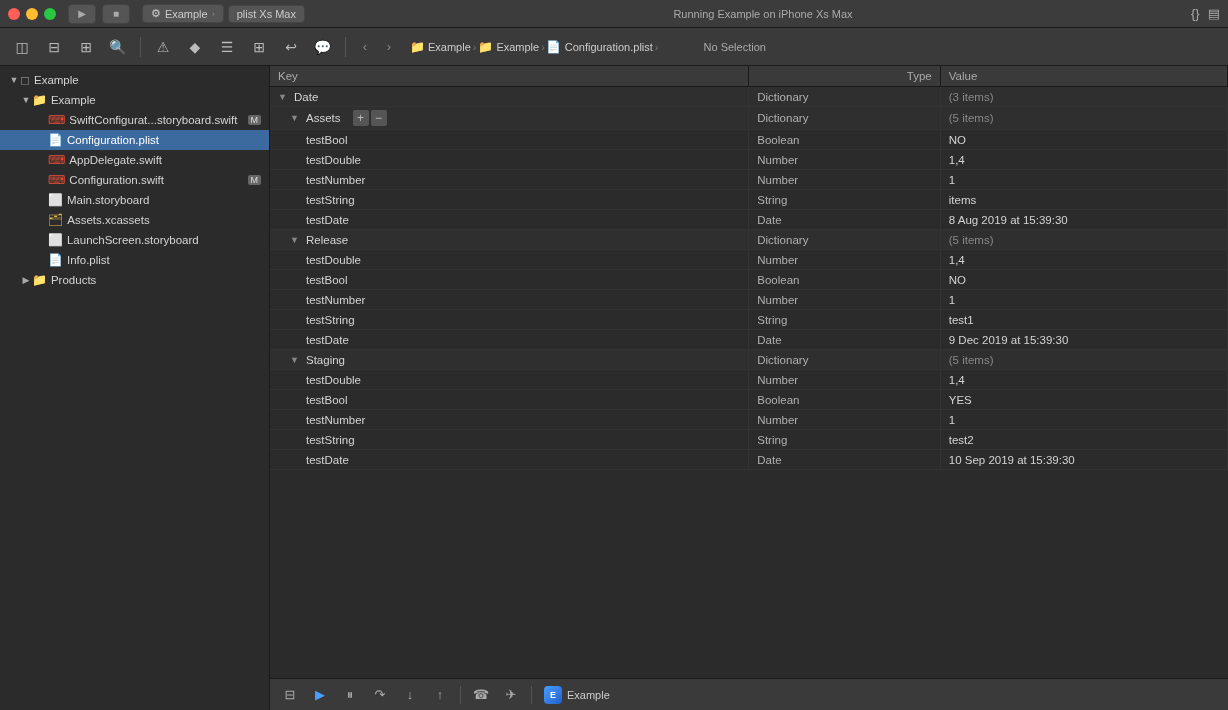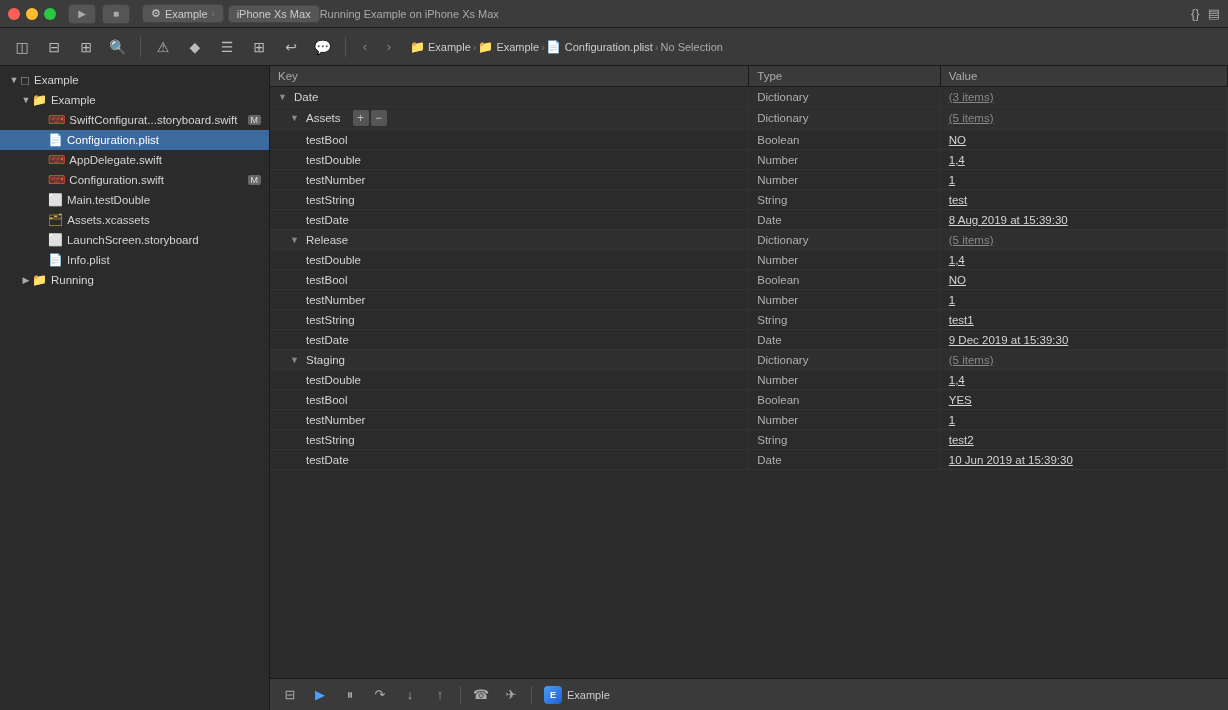--- a/index.html
+++ b/index.html
@@ -66,22 +66,24 @@
       background: #555;
       border: 1px solid #444;
       border-radius: 4px;
       padding: 2px 8px;
       color: #ccc;
       font-size: 11px;
       margin-left: 4px;
     }
     .titlebar-status {
       flex: 1;
+      text-align: center;
       color: #aaa;
       font-size: 11px;
+      padding-left: 30px;
     }
     .titlebar-right {
       display: flex;
       gap: 8px;
       align-items: center;
     }
     .titlebar-right span {
       color: #aaa;
       font-size: 14px;
       cursor: pointer;
@@ -141,20 +143,21 @@
     }
     .breadcrumb-sep {
       color: #777;
       font-size: 11px;
     }
     .breadcrumb-icon {
       font-size: 12px;
     }
     .no-selection {
       color: #aaa;
+      margin-left: 43px;
     }
 
     
     .main {
       display: flex;
       flex: 1;
       overflow: hidden;
     }
 
     
@@ -258,21 +261,21 @@
       font-size: 9px;
       color: #888;
       width: 12px;
       flex-shrink: 0;
       cursor: pointer;
     }
 
     .section-row td { background: #2f2f2f; }
 
     .type-cell { color: #b0b0b0; }
-    .value-cell { color: #d4d4d4; text-decoration: underline; }
+    .value-cell { color: #d4d4d4; }
 
     .add-remove-btns {
       display: flex; gap: 2px;
       margin-left: auto;
     }
     .add-btn, .remove-btn {
       width: 16px; height: 16px;
       background: #555;
       border: none;
       border-radius: 2px;
@@ -339,21 +342,21 @@
   <div class="titlebar-controls">
     <div class="ctrl-btn">▶</div>
     <div class="ctrl-btn">■</div>
   </div>
   <div class="titlebar-scheme">
     <span>⚙</span>
     <span>Example</span>
     <span style="color:#888;font-size:9px;">›</span>
   </div>
   <div class="titlebar-device">
-    <span>iPhone Xs Max</span>
+    <span>plist Xs Max</span>
   </div>
   <div class="titlebar-status">
     <span>Running Example on iPhone Xs Max</span>
   </div>
   <div class="titlebar-right">
     <span style="font-size:13px;cursor:pointer;color:#aaa;">{}</span>
     <span style="font-size:13px;cursor:pointer;color:#aaa;">▤</span>
   </div>
 </div>
 
@@ -441,21 +444,21 @@
       <span class="tree-arrow" style="width:12px;"></span>
       <span class="tree-icon" style="color:#f05138;">⌨</span>
       <span class="tree-label">Configuration.swift</span>
       <span class="badge-m">M</span>
     </div>
 
     <div class="tree-item" style="padding-left:4px;">
       <span class="tree-indent" style="width:32px;"></span>
       <span class="tree-arrow" style="width:12px;"></span>
       <span class="tree-icon" style="color:#4a90d9;">⬜</span>
-      <span class="tree-label">Main.testDouble</span>
+      <span class="tree-label">Main.storyboard</span>
     </div>
 
     <div class="tree-item" style="padding-left:4px;">
       <span class="tree-indent" style="width:32px;"></span>
       <span class="tree-arrow" style="width:12px;"></span>
       <span class="tree-icon" style="color:#e8b84b;">🗂</span>
       <span class="tree-label">Assets.xcassets</span>
     </div>
 
     <div class="tree-item" style="padding-left:4px;">
@@ -469,31 +472,31 @@
       <span class="tree-indent" style="width:32px;"></span>
       <span class="tree-arrow" style="width:12px;"></span>
       <span class="tree-icon" style="color:#aaa;">📄</span>
       <span class="tree-label">Info.plist</span>
     </div>
 
     <div class="tree-item" style="padding-left:4px;">
       <span class="tree-indent" style="width:16px;"></span>
       <span class="tree-arrow">▶</span>
       <span class="tree-icon" style="color:#e8b84b;">📁</span>
-      <span class="tree-label">Running</span>
+      <span class="tree-label">Products</span>
     </div>
   </div>
 
   <div class="content">
     <div class="plist-table">
       <table>
         <thead>
           <tr>
             <th style="width:50%;">Key</th>
-            <th style="width:20%;">Type</th>
+            <th style="width:20%;text-align:right;">Type</th>
             <th style="width:30%;">Value</th>
           </tr>
         </thead>
         <tbody>
 
           <tr class="section-row">
             <td>
               <div class="key-cell">
                 <span class="row-arrow">▼</span>
                 <span>Date</span>
@@ -545,21 +548,21 @@
             <td class="type-cell">Number</td>
             <td class="value-cell">1</td>
           </tr>
           <tr>
             <td style="padding-left:36px;">
               <div class="key-cell">
                   <span>testString</span>
                 </div>
             </td>
             <td class="type-cell">String</td>
-            <td class="value-cell">test</td>
+            <td class="value-cell">items</td>
           </tr>
           <tr>
             <td style="padding-left:36px;">
               <div class="key-cell">
                   <span>testDate</span>
                 </div>
             </td>
             <td class="type-cell">Date</td>
             <td class="value-cell">8 Aug 2019 at 15:39:30</td>
           </tr>
@@ -668,21 +671,21 @@
             <td class="type-cell">String</td>
             <td class="value-cell">test2</td>
           </tr>
           <tr>
             <td style="padding-left:36px;">
               <div class="key-cell">
                   <span>testDate</span>
                 </div>
             </td>
             <td class="type-cell">Date</td>
-            <td class="value-cell">10 Jun 2019 at 15:39:30</td>
+            <td class="value-cell">10 Sep 2019 at 15:39:30</td>
           </tr>
         </tbody>
       </table>
     </div>
 
     <div class="bottombar">
       <div class="bottom-btn" title="Debug View Hierarchy">⊟</div>
       <div class="bottom-btn" title="Continue" style="color:#4a9eff;">▶</div>
       <div class="bottom-btn" title="Pause">⏸</div>
       <div class="bottom-btn" title="Step Over">↷</div>

